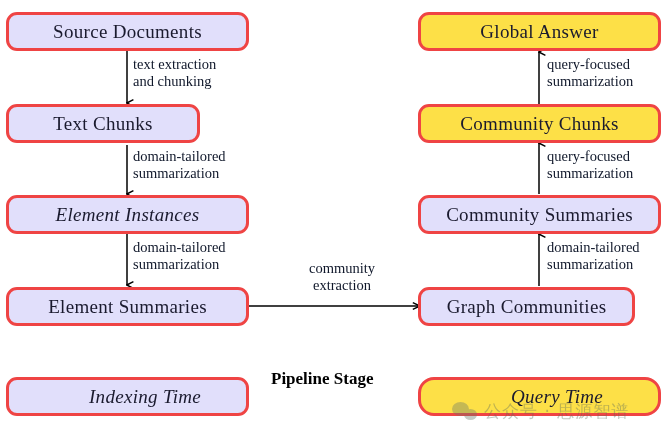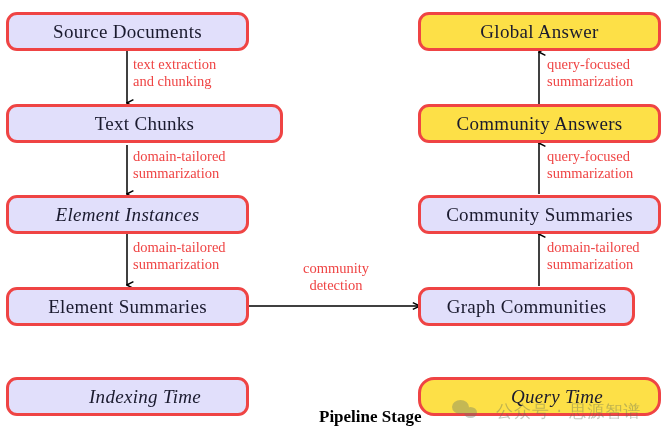--- a/index.html
+++ b/index.html
@@ -33,21 +33,21 @@
   }
   .node.lavender { background: #E1DFFB; }
   .node.green    { background: #fde047; }
   .node.legend   { font-style: italic; padding-left: 35px; }
 
   
   .edge-label {
     position: absolute;
     font-size: 14.5px;
     line-height: 17px;
-    color: #ef4444;
+    color: #0f172a;
     white-space: nowrap;
     user-select: none;
   }
   .edge-label.centered { text-align: center; }
 
   
   #wires {
     position: absolute;
     left: 0; top: 0;
     width: 669px;
@@ -64,22 +64,22 @@
     white-space: nowrap;
     user-select: none;
   }
 
   
   #watermark {
     position: absolute;
     left: 452px;
     top: 400px;
     display: flex;
-    align-items: flex-start;
-    gap: 18px;
+    align-items: center;
+    gap: 6px;
     opacity: 0.38;
     pointer-events: none;
     user-select: none;
   }
   #watermark .wm-text {
     font-family: "DejaVu Sans", sans-serif;
     font-size: 17px;
     color: #5d6b5d;
     letter-spacing: 1px;
     white-space: nowrap;
@@ -135,21 +135,21 @@
 
   <div class="node lavender" style="left:6px; top:12px; width:243px; height:39px;">
     <span>Source Documents</span>
   </div>
 
   <div class="edge-label" style="left:133px; top:56px;">
     <div>text extraction</div>
     <div>and chunking</div>
   </div>
 
-  <div class="node lavender" style="left:6px; top:104px; width:277px; height:39px;">
+  <div class="node lavender" style="left:6px; top:104px; width:194px; height:39px;">
     <span>Text Chunks</span>
   </div>
 
   <div class="edge-label" style="left:133px; top:148px;">
     <div>domain-tailored</div>
     <div>summarization</div>
   </div>
 
   <div class="node lavender" style="left:6px; top:195px; width:243px; height:39px;font-style:italic;">
     <span>Element Instances</span>
@@ -157,36 +157,36 @@
 
   <div class="edge-label" style="left:133px; top:239px;">
     <div>domain-tailored</div>
     <div>summarization</div>
   </div>
 
   <div class="node lavender" style="left:6px; top:287px; width:243px; height:39px;text-align:center;">
     <span>Element Summaries</span>
   </div>
 
-  <div class="edge-label centered" style="left:286px; top:260px; width:100px;">
+  <div class="edge-label centered" style="left:292px; top:260px; width:100px;">
     <div>community</div>
-    <div>detection</div>
+    <div>extraction</div>
   </div>
 
   <div class="node green" style="left:418px; top:12px; width:243px; height:39px;">
     <span>Global Answer</span>
   </div>
 
   <div class="edge-label" style="left:547px; top:56px;">
     <div>query-focused</div>
     <div>summarization</div>
   </div>
 
   <div class="node green" style="left:418px; top:104px; width:243px; height:39px;">
-    <span>Community Answers</span>
+    <span>Community Chunks</span>
   </div>
 
   <div class="edge-label" style="left:547px; top:148px;">
     <div>query-focused</div>
     <div>summarization</div>
   </div>
 
   <div class="node lavender" style="left:418px; top:195px; width:243px; height:39px;">
     <span>Community Summaries</span>
   </div>
@@ -197,21 +197,21 @@
   </div>
 
   <div class="node lavender" style="left:418px; top:287px; width:217px; height:39px;">
     <span>Graph Communities</span>
   </div>
 
   <div class="node lavender legend" style="left:6px; top:377px; width:243px; height:39px;">
     <span>Indexing Time</span>
   </div>
 
-  <div id="stage-caption" style="left:271px; top:407px;margin-left:48px;">
+  <div id="stage-caption" style="left:271px; top:369px;">
     <span>Pipeline Stage</span>
   </div>
 
   <div class="node green legend" style="left:418px; top:377px; width:243px; height:39px;border-radius:16px;">
     <span>Query Time</span>
   </div>
 
   <div id="watermark">
     <span class="wm-logo">
       <span class="bubble-a"></span>

